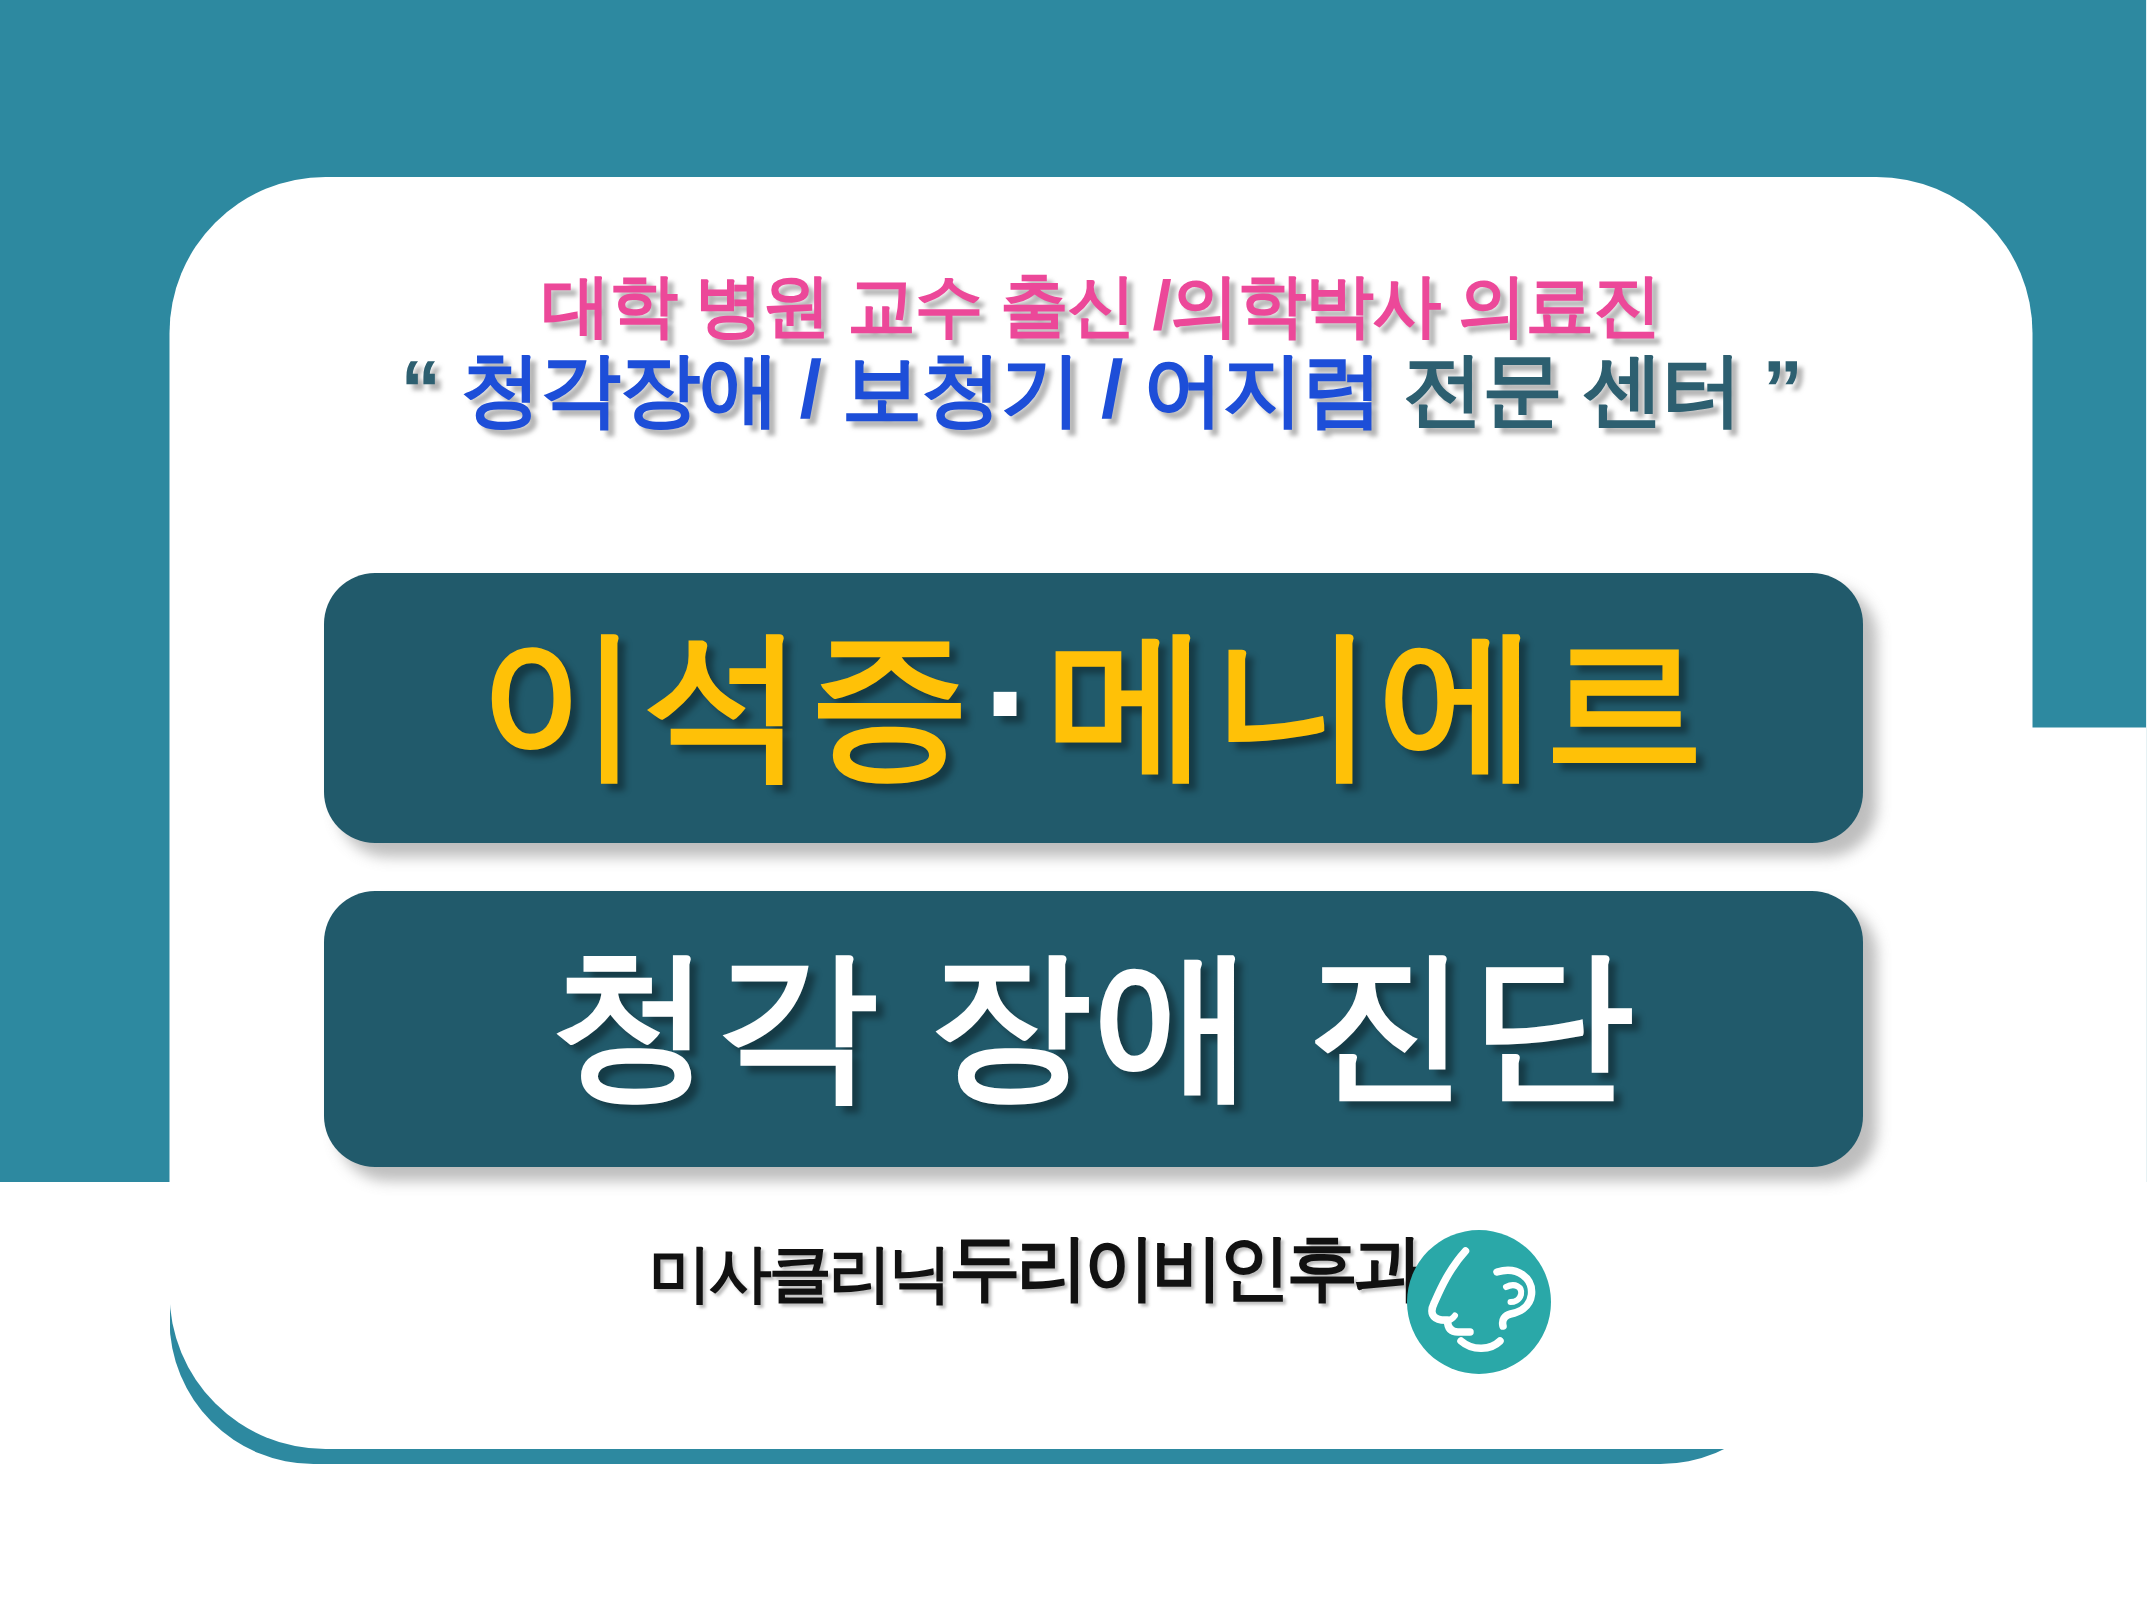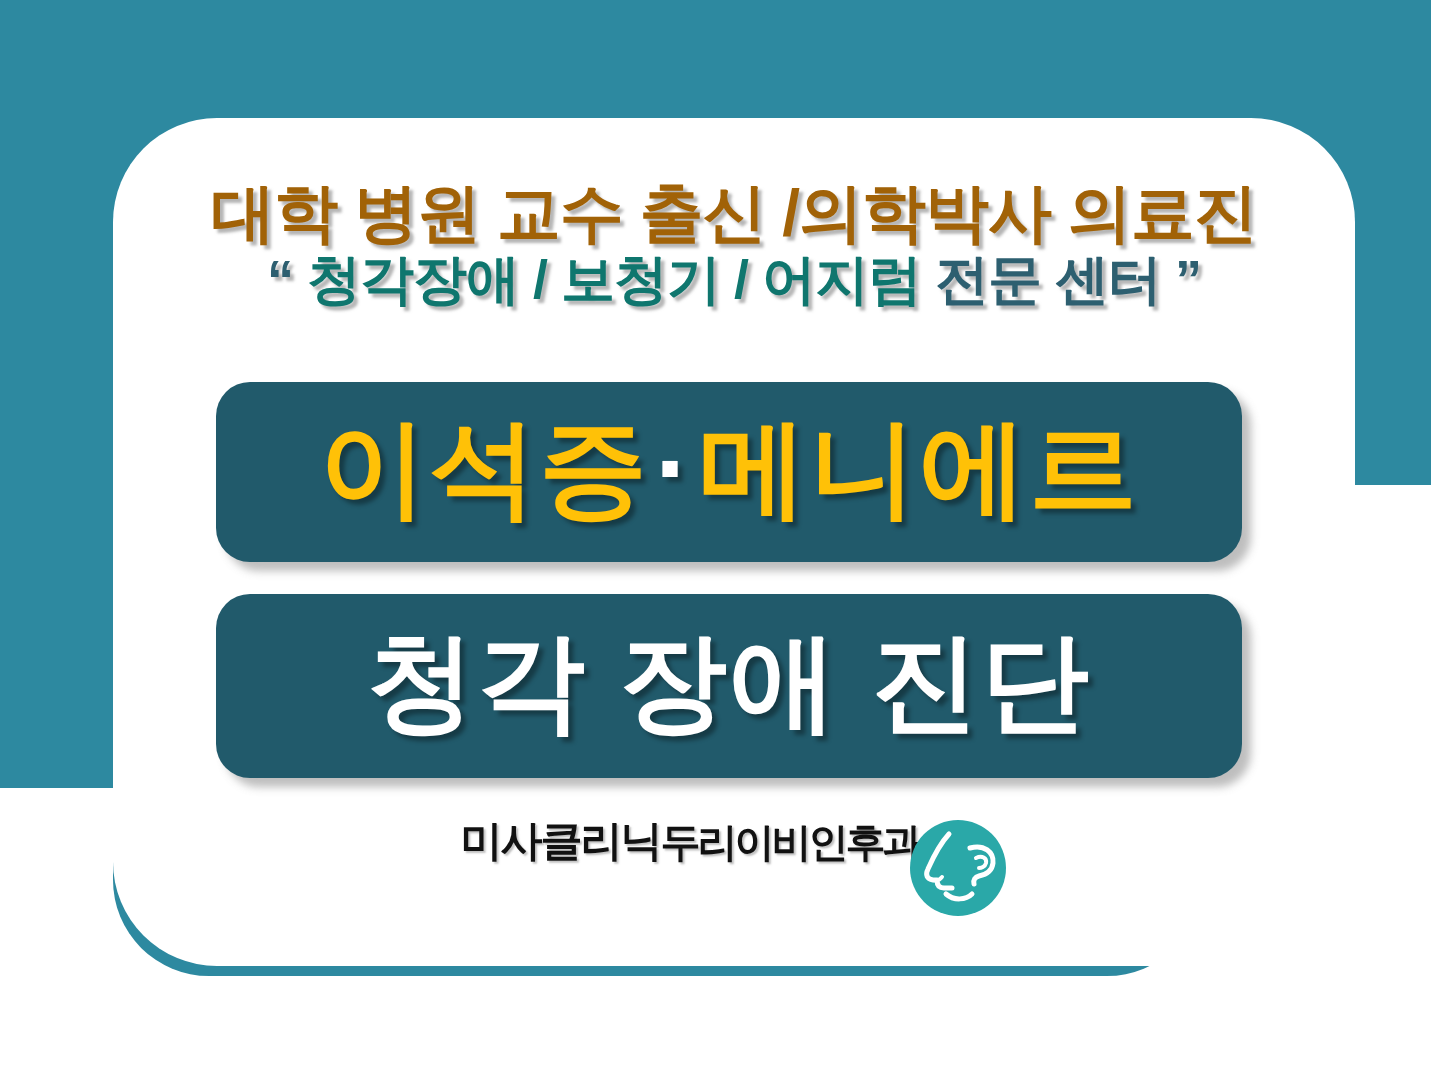--- a/index.html
+++ b/index.html
@@ -73,30 +73,30 @@
     line-height: 1.04;
   }
   .headline-line {
     display: block;
     white-space: nowrap;
     font-weight: bold;
     letter-spacing: -1px;
     text-shadow: 4px 4px 3px rgba(120,120,120,0.55);
   }
   .hl-1 {
-    font-size: 64px;
-    color: #a16207;
+    font-size: 46px;
+    color: #ec4899;
   }
   .hl-2 {
     font-size: 54px;
     color: #2d5f70;
     margin-top: 4px;
   }
   .hl-red {
-    color: #0f766e;
+    color: #1d4ed8;
   }
   .hl-quote {
     color: #2d5f70;
   }
 
   
   .pill {
     position: absolute;
     left: 103px;
     width: 1026px;
@@ -154,21 +154,21 @@
   }
   .logo-top {
     font-size: 42px;
     font-weight: bold;
     color: #111111;
     letter-spacing: -2px;
     line-height: 1;
     text-shadow: 2px 2px 2px rgba(150,150,150,0.6);
   }
   .logo-bottom {
-    font-size: 40px;
+    font-size: 48px;
     font-weight: bold;
     color: #111111;
     letter-spacing: -3px;
     line-height: 1;
     margin-top: 6px;
     text-shadow: 2px 2px 2px rgba(150,150,150,0.6);
   }
   .logo-mark {
     width: 100px;
     height: 100px;

